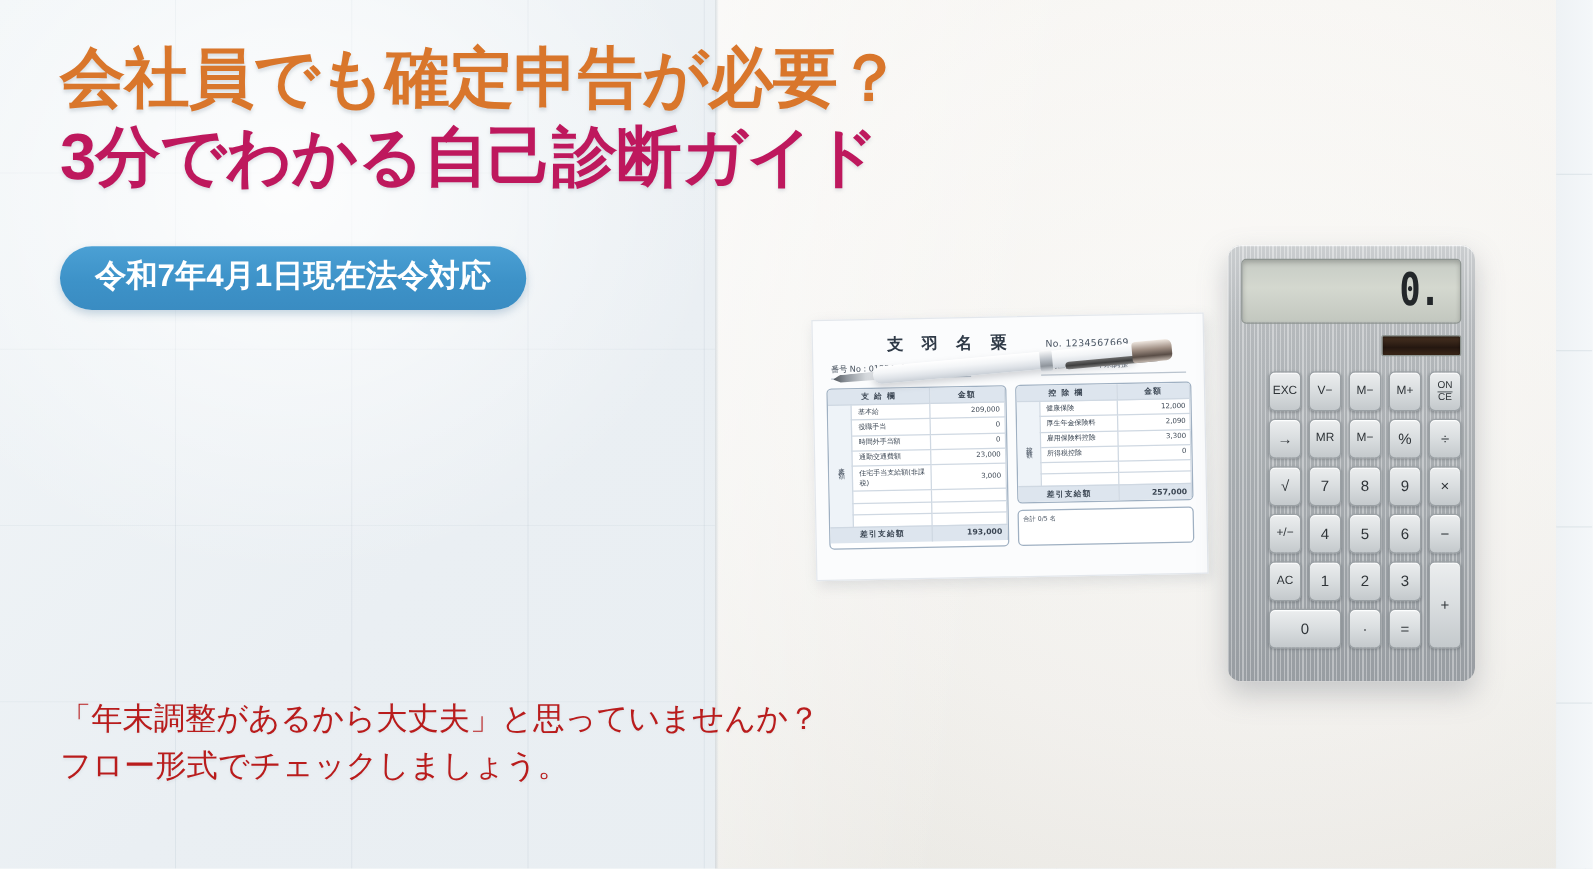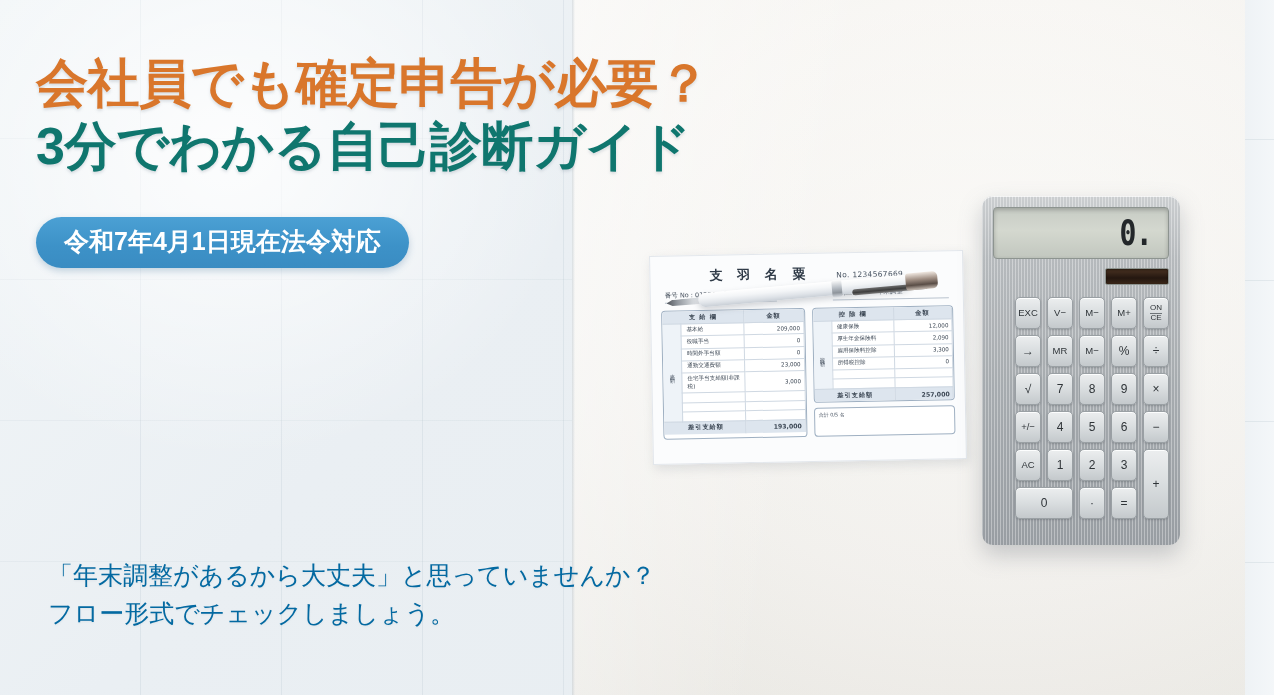--- a/index.html
+++ b/index.html
@@ -76,37 +76,36 @@
     z-index: 6;
   }
   .right-strip .sline {
     position: absolute; left: 0; width: 100%; height: 1px;
     background: rgba(150,170,185,0.18);
   }
 
   
   .copy {
     position: absolute;
-    left: 36px; top: 34px;
+    left: 48px; top: 34px;
     width: 560px;
     z-index: 8;
-    margin-top: 20px;
   }
   .headline { margin: 0; }
   .headline .line {
     display: block;
     font-size: 52px;
     line-height: 1.14;
     font-weight: 700;
     letter-spacing: -0.5px;
     white-space: nowrap;
     text-shadow: 0 2px 3px rgba(120,135,150,0.25);
   }
   .headline .line-1 { color: #d9762b; }
-  .headline .line-2 { color: #0f766e; margin-top: 4px; }
+  .headline .line-2 { color: #be185d; margin-top: 4px; }
 
   .badge {
     display: inline-block;
     margin-top: 40px;
     padding: 11px 28px 13px;
     border-radius: 999px;
     background: linear-gradient(180deg, #4ba0d4 0%, #3d92c8 55%, #3a8cc2 100%);
     color: #ffffff;
     font-size: 25px;
     font-weight: 700;
@@ -119,21 +118,21 @@
   .body-copy {
     position: absolute;
     left: 48px; top: 556px;
     width: 600px;
     z-index: 8;
   }
   .body-copy .bline {
     display: block;
     font-size: 25px;
     line-height: 1.52;
-    color: #0369a1;
+    color: #b91c1c;
     font-weight: 400;
     white-space: nowrap;
     text-shadow: 0 1px 2px rgba(160,175,190,0.18);
   }
 
   
   .payslip {
     position: absolute;
     left: 651px; top: 253px;
     width: 314px; height: 209px;

